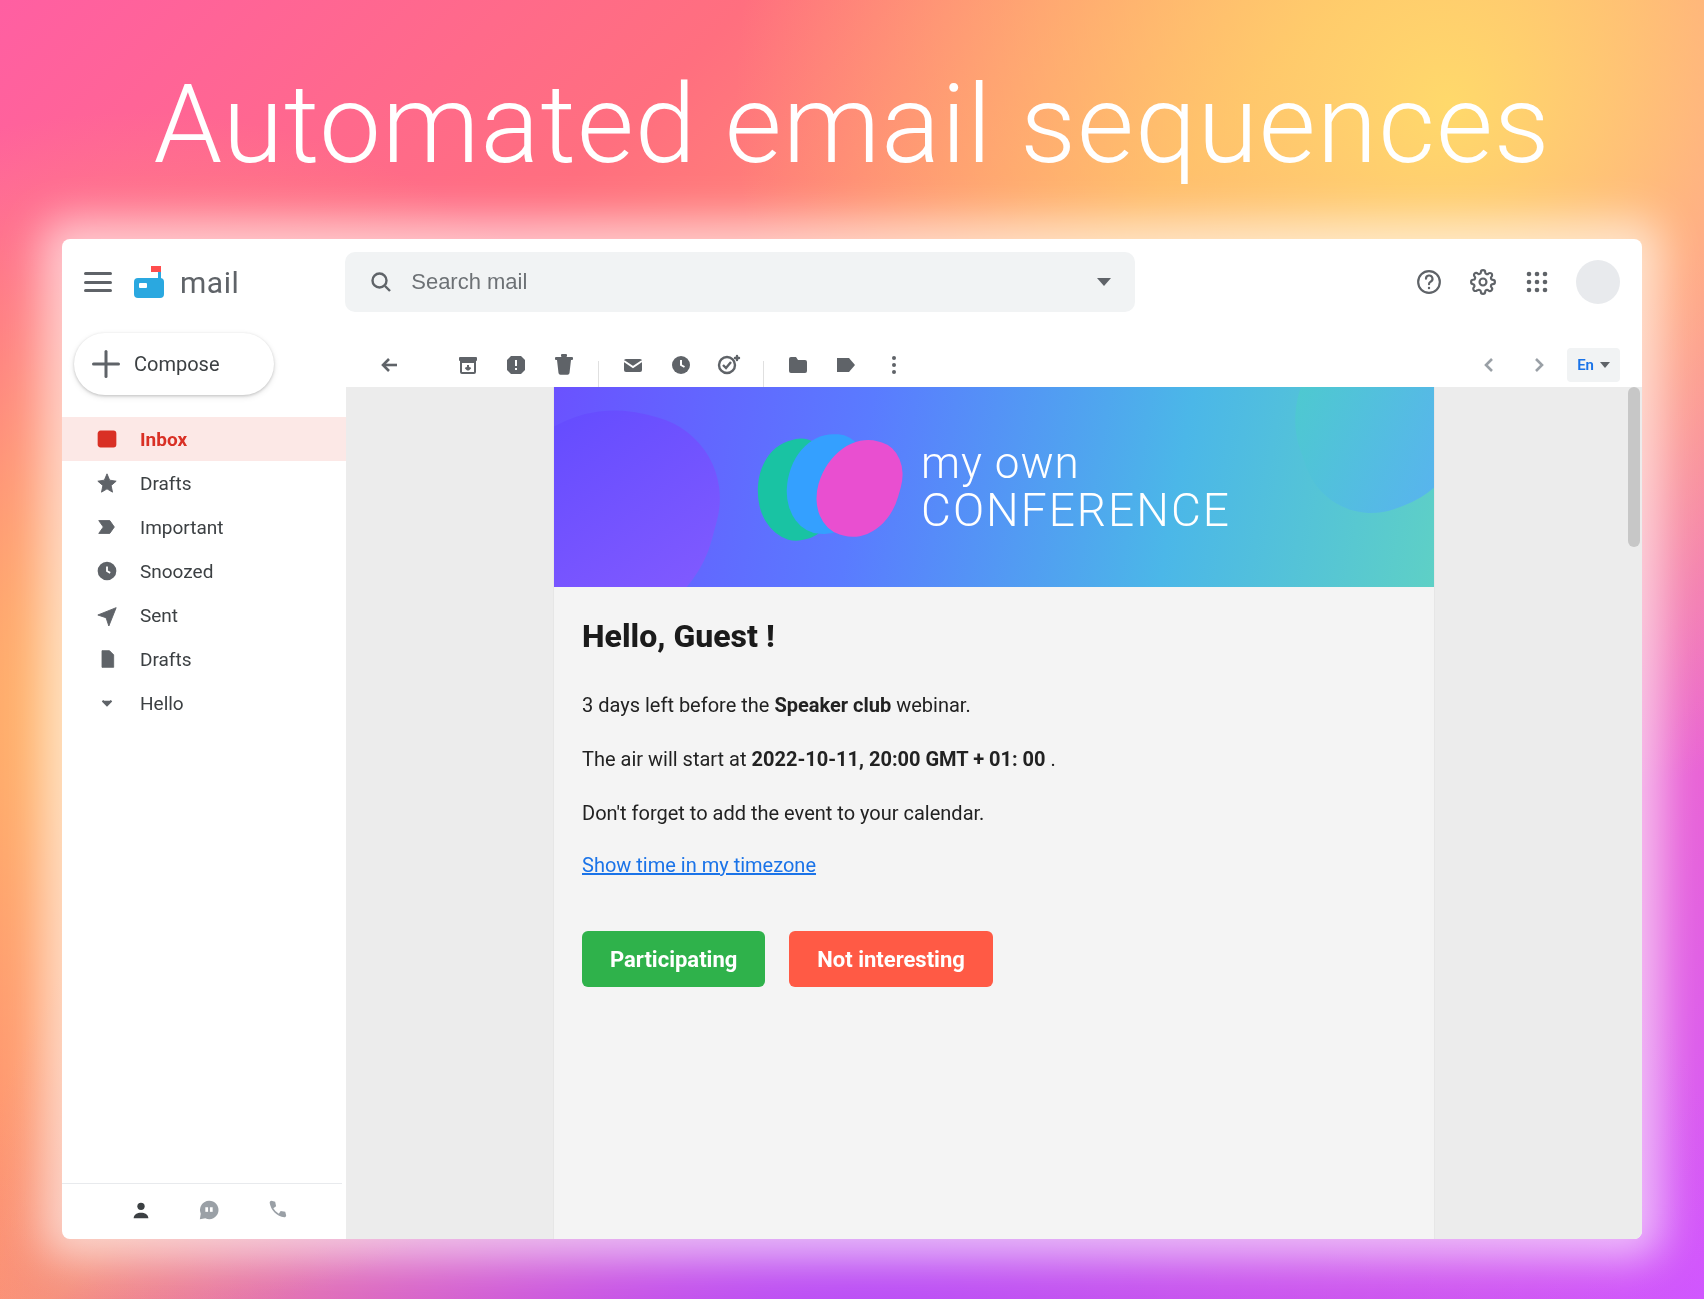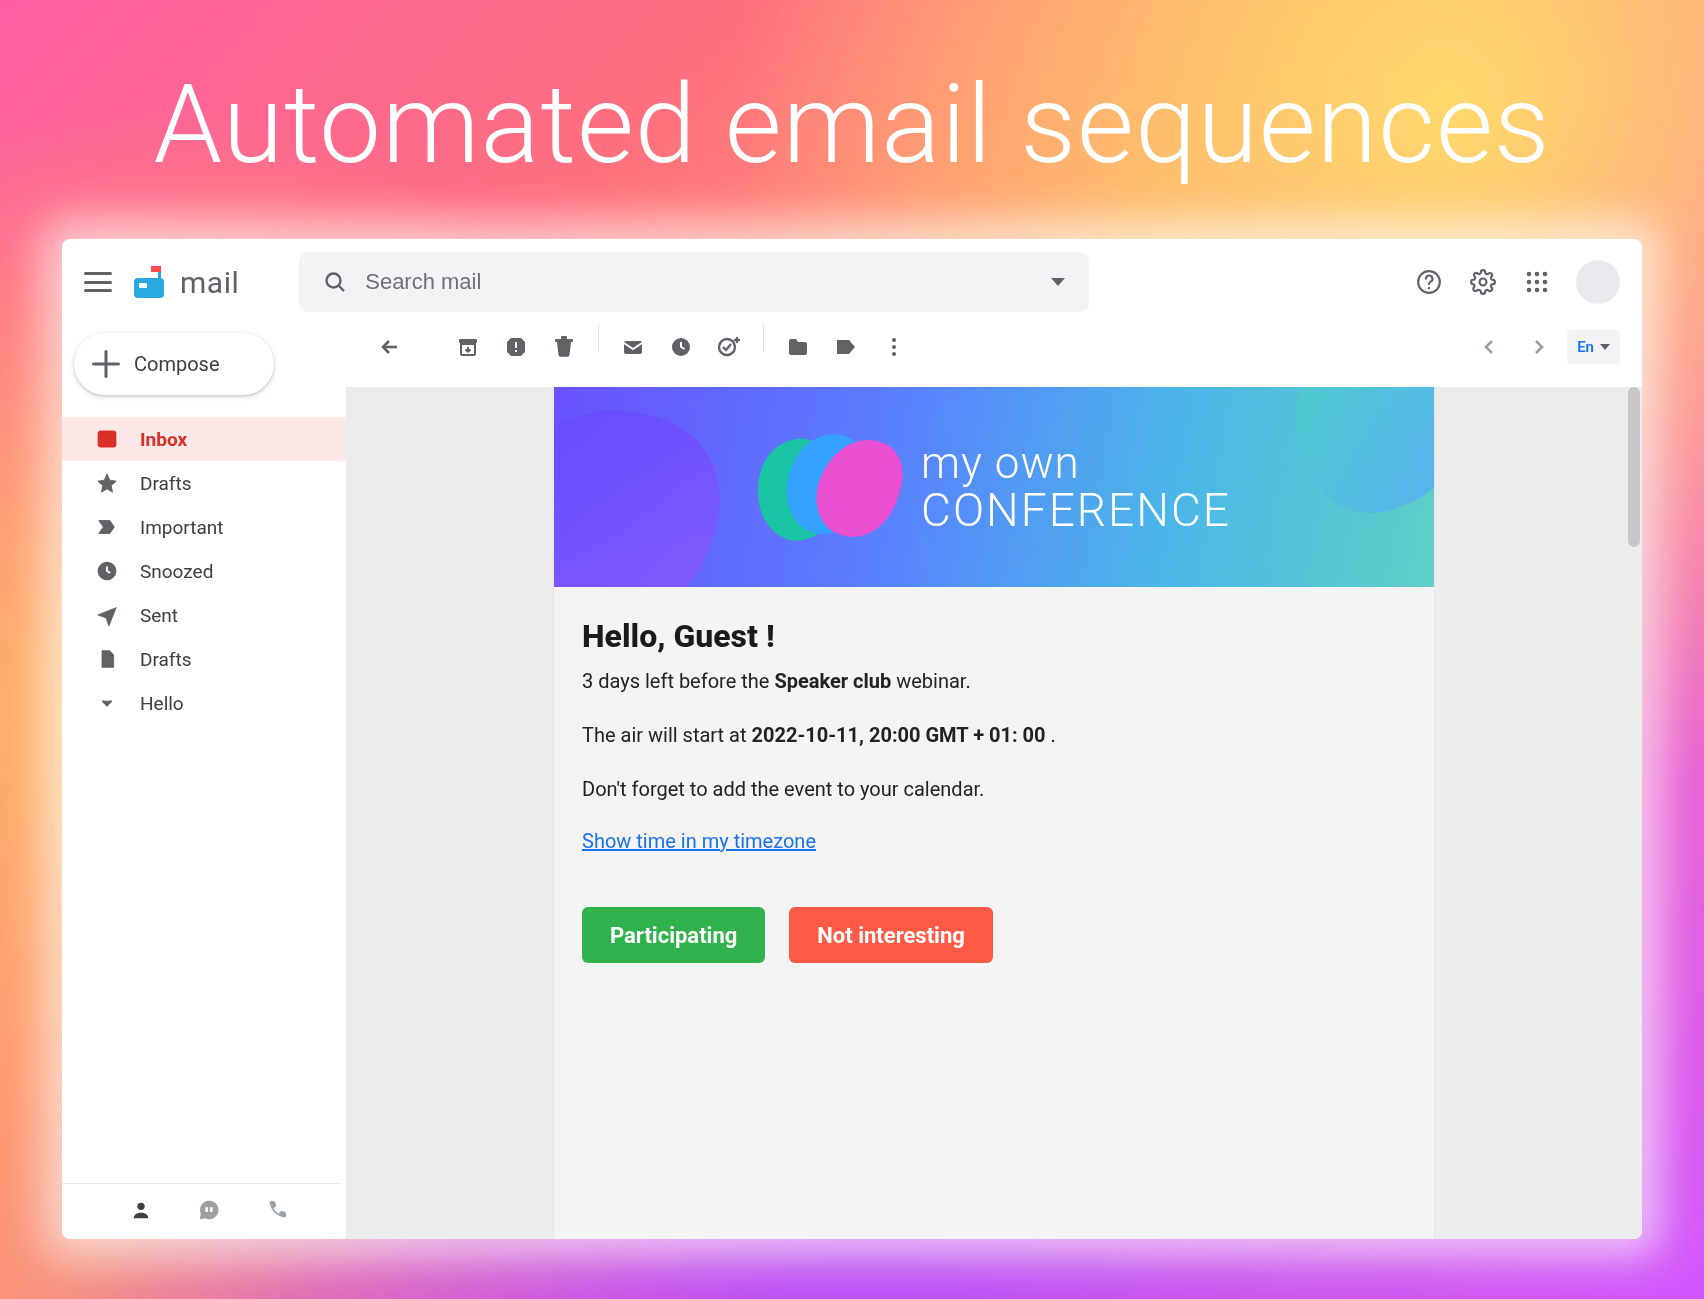--- a/index.html
+++ b/index.html
@@ -24,21 +24,21 @@
   
   .topbar {
     display: flex; align-items: center; height: 86px; padding: 0 22px; gap: 12px;
   }
   .hamburger { width: 28px; height: 20px; cursor: pointer; display: flex; flex-direction: column; justify-content: space-between; }
   .hamburger span { height: 3px; background: #5f6368; border-radius: 2px; }
   .logo { display: flex; align-items: center; gap: 10px; margin-left: 6px; }
   .logo-text { font-size: 30px; color: #5f6368; letter-spacing: .5px; }
   .search {
     flex: 0 0 790px; height: 60px; background: #f1f3f4; border-radius: 10px;
-    display: flex; align-items: center; padding: 0 24px; gap: 18px; margin-left: 48px;
+    display: flex; align-items: center; padding: 0 24px; gap: 18px; margin-left: 94px;
   }
   .search input { border: none; background: transparent; font-size: 22px; color: #5f6368; flex: 1; outline: none; }
   .search input::placeholder { color: #6d7175; }
   .search .caret { width: 0; height: 0; border-left: 7px solid transparent; border-right: 7px solid transparent; border-top: 8px solid #5f6368; }
   .top-right { margin-left: auto; display: flex; align-items: center; gap: 24px; }
   .icon-btn { width: 30px; height: 30px; display: flex; align-items: center; justify-content: center; color: #5f6368; cursor: pointer; }
   .avatar { width: 44px; height: 44px; border-radius: 50%; background: #e8eaed; }
   
   .body { flex: 1; display: flex; min-height: 0; }
   .sidebar { width: 284px; padding-top: 8px; display: flex; flex-direction: column; position: relative; }
@@ -63,21 +63,21 @@
   .nav-item.active .nicon svg { fill: #d93025; stroke: #d93025; }
   .nav-item .nicon svg { fill: #5f6368; stroke: #5f6368; }
   .sidebar-bottom {
     position: absolute; bottom: 0; left: 0; width: 280px; height: 56px;
     border-top: 1px solid #e8eaed; display: flex; align-items: center; gap: 46px;
     padding-left: 68px;
   }
   
   .main { flex: 1; display: flex; flex-direction: column; min-width: 0; }
   .toolbar {
-    height: 62px; display: flex; align-items: flex-start; padding: 0 22px; gap: 4px;
+    height: 62px; display: flex; align-items: flex-end; padding: 0 22px; gap: 4px;
   }
   .tool { width: 44px; height: 44px; display: flex; align-items: center; justify-content: center; color:#5f6368; cursor: pointer; }
   .tool svg { width: 24px; height: 24px; }
   .sep { width: 1px; height: 26px; background: #e0e0e0; margin: 0 8px; }
   .toolbar-right { margin-left: auto; display: flex; align-items: center; gap: 6px; }
   .lang-chip {
     height: 34px; background: #f1f3f4; border-radius: 4px; display: flex; align-items: center;
     padding: 0 10px; font-size: 15px; color: #1a73e8; gap: 6px; font-weight: 600; cursor: pointer;
   }
   .lang-chip .caret2 { width:0;height:0;border-left:5px solid transparent;border-right:5px solid transparent;border-top:6px solid #5f6368; }
@@ -99,21 +99,21 @@
   .brand { position: relative; display:flex; align-items:center; gap:24px; }
   .petals { position:relative; width:140px; height:110px; }
   .petal { position:absolute; width:80px; height:100px; border-radius:60% 40% 55% 45%; }
   .petal.p1 { left:0; top:8px; background:#19c3a3; transform:rotate(-12deg); }
   .petal.p2 { left:30px; top:2px; background:#34a0ff; transform:rotate(2deg); }
   .petal.p3 { left:62px; top:6px; background:#e94fd0; transform:rotate(16deg); }
   .brand-text { color:#fff; line-height:1; }
   .brand-text .l1 { font-size:44px; font-weight:300; letter-spacing:1px; }
   .brand-text .l2 { font-size:46px; font-weight:300; letter-spacing:2px; margin-top:2px; }
   .email-body { padding: 30px 28px 40px 28px; background:#f4f4f4; }
-  .hello { font-size:32px; font-weight:800; color:#1b1b1b; margin-bottom:12px; }
+  .hello { font-size:32px; font-weight:800; color:#1b1b1b; margin-bottom:36px; }
   .line { font-size:20px; color:#222; margin-bottom:26px; line-height:1.4; }
   .line b { font-weight:700; }
   .tz-link { color:#1a73e8; font-size:20px; text-decoration:underline; cursor:pointer; }
   .cta-row { display:flex; justify-content:flex-start; gap:24px; margin-top:54px; }
   .btn { height:56px; padding:0 28px; border-radius:6px; font-size:22px; font-weight:700; color:#fff; display:flex; align-items:center; cursor:pointer; }
   .btn.green { background:#2fb24b; }
   .btn.red { background:#ff5a45; }
 </style>
 </head>
 <body>

